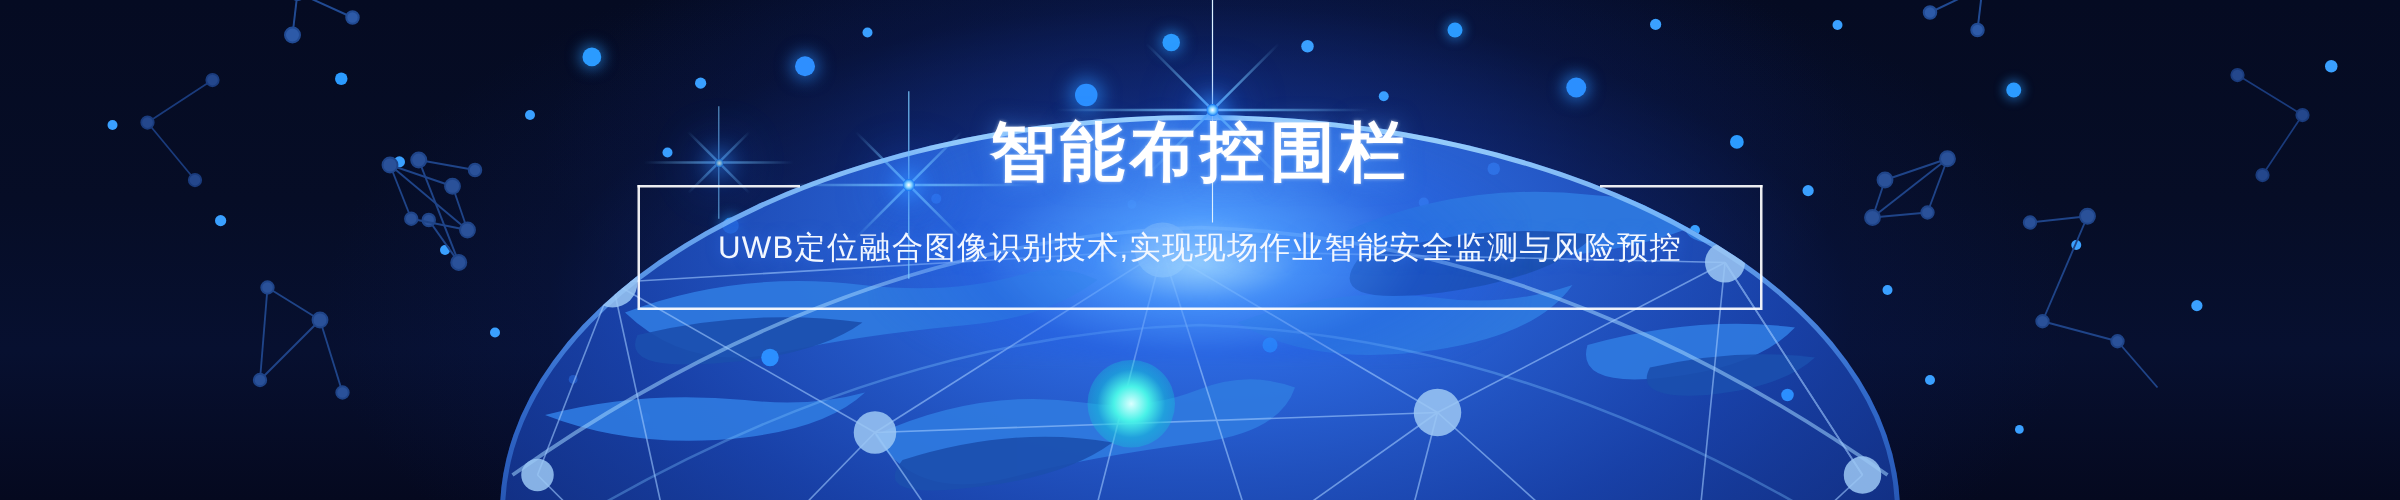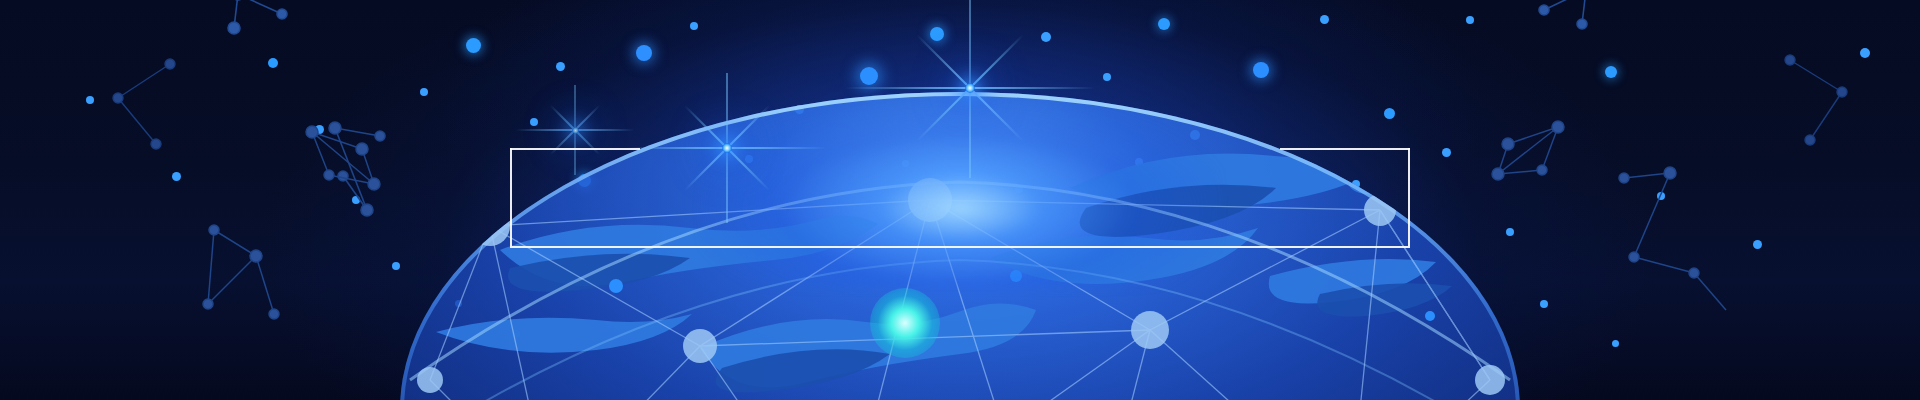--- a/index.html
+++ b/index.html
@@ -402,15 +402,17 @@
     <span class="ray" style="width:2px;height:90px;margin:-45px 0 0 -1px;"></span>
     <span class="ray" style="width:70px;height:2px;margin:-1px 0 0 -35px;transform:rotate(45deg);"></span>
     <span class="ray" style="width:70px;height:2px;margin:-1px 0 0 -35px;transform:rotate(-45deg);"></span>
     <span class="core" style="width:7px;height:7px;margin:-3.5px 0 0 -3.5px;"></span>
   </div>
 
   <div class="frame"></div>
   <div class="frame-top-left"></div>
   <div class="frame-top-right"></div>
 
-
+  <div class="title">智能布控围栏</div>
+
+  <div class="subtitle">UWB定位融合图像识别技术,实现现场作业智能安全监测与风险预控</div>
 
 </div>
 
 </body></html>

